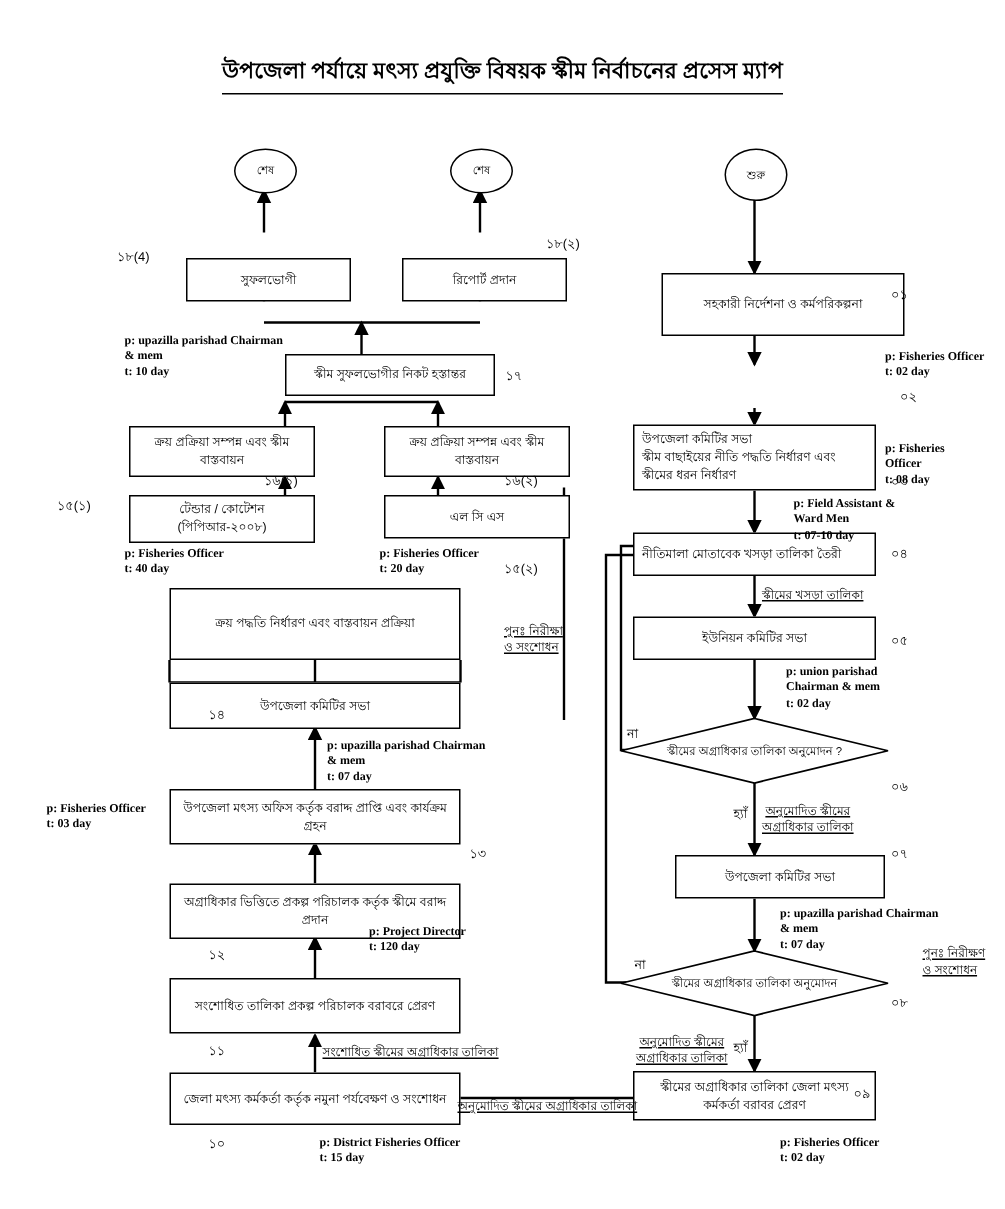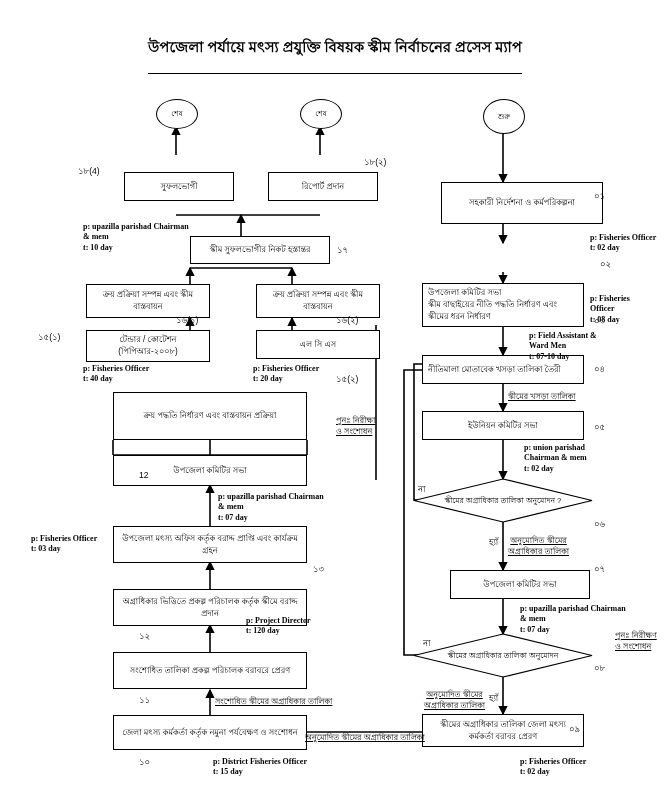--- a/index.html
+++ b/index.html
@@ -10,21 +10,21 @@
   }
   #canvas{position:absolute;left:0;top:0;width:670px;height:806px;}
   .abs{position:absolute;}
 
   
   #title{
     left:0;top:36px;width:670px;text-align:center;
     font-family:"Liberation Serif", serif;
     font-size:14.5px;font-weight:bold;letter-spacing:.2px;
   }
-  #title span{border-bottom:1.6px solid #000;padding-bottom:18px;}
+  #title span{border-bottom:1.6px solid #000;padding-bottom:6px;}
 
   
   .box{
     border:1.5px solid #000;background:#fff;
     display:flex;align-items:center;justify-content:center;
     text-align:center;
     font-size:8.2px;line-height:1.45;
     padding:2px 4px;box-sizing:border-box;
     font-family:"Liberation Sans", sans-serif;
   }
@@ -218,21 +218,21 @@
   <div class="abs num" style="left:594px;top:363px;">০৪</div>
   <div class="abs num" style="left:594px;top:421px;">০৫</div>
   <div class="abs num" style="left:594px;top:518px;">০৬</div>
   <div class="abs num" style="left:594px;top:563px;">০৭</div>
   <div class="abs num" style="left:594px;top:662px;">০৮</div>
   <div class="abs num" style="left:569px;top:723px;">০৯</div>
   <div class="abs num" style="left:139px;top:756px;">১০</div>
   <div class="abs num" style="left:139px;top:694px;">১১</div>
   <div class="abs num" style="left:139px;top:630px;">১২</div>
   <div class="abs num" style="left:313px;top:563px;">১৩</div>
-  <div class="abs num" style="left:139px;top:470px;">12</div>
+  <div class="abs num" style="left:139px;top:470px;">১৪</div>
   <div class="abs num" style="left:38px;top:331px;">১৫(১)</div>
   <div class="abs num" style="left:336px;top:373px;">১৫(২)</div>
   <div class="abs num" style="left:176px;top:314px;">১৬(১)</div>
   <div class="abs num" style="left:336px;top:314px;">১৬(২)</div>
   <div class="abs num" style="left:337px;top:244px;">১৭</div>
   <div class="abs num" style="left:78px;top:165px;">১৮(4)</div>
   <div class="abs num" style="left:364px;top:156px;">১৮(২)</div>
 
   <div class="abs note" style="left:590px;top:233px;">p: Fisheries Officer
 t: 02 day</div>

